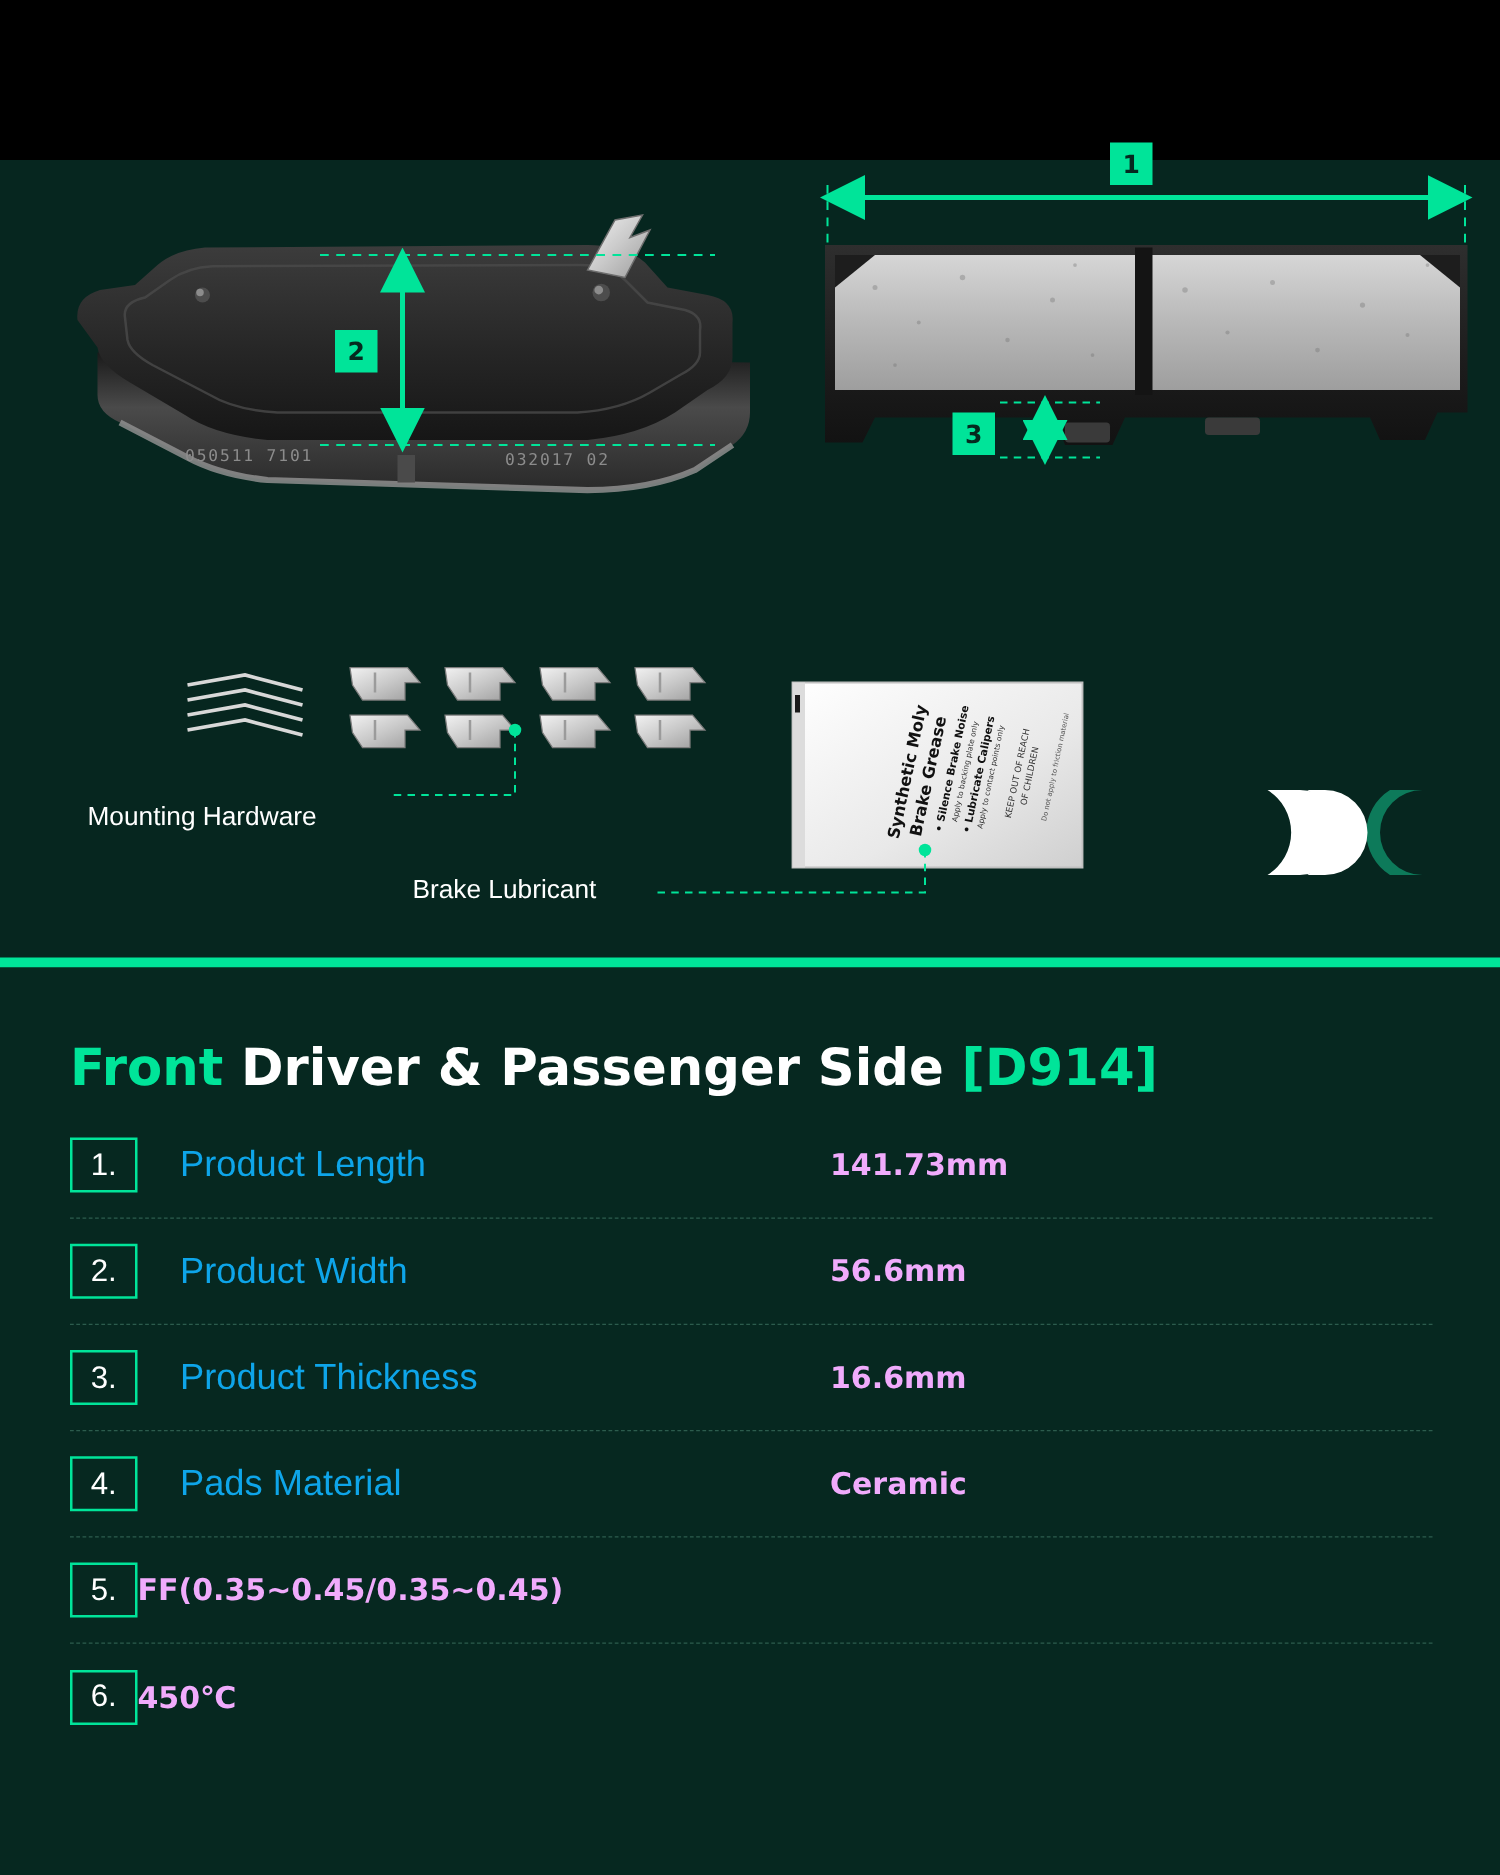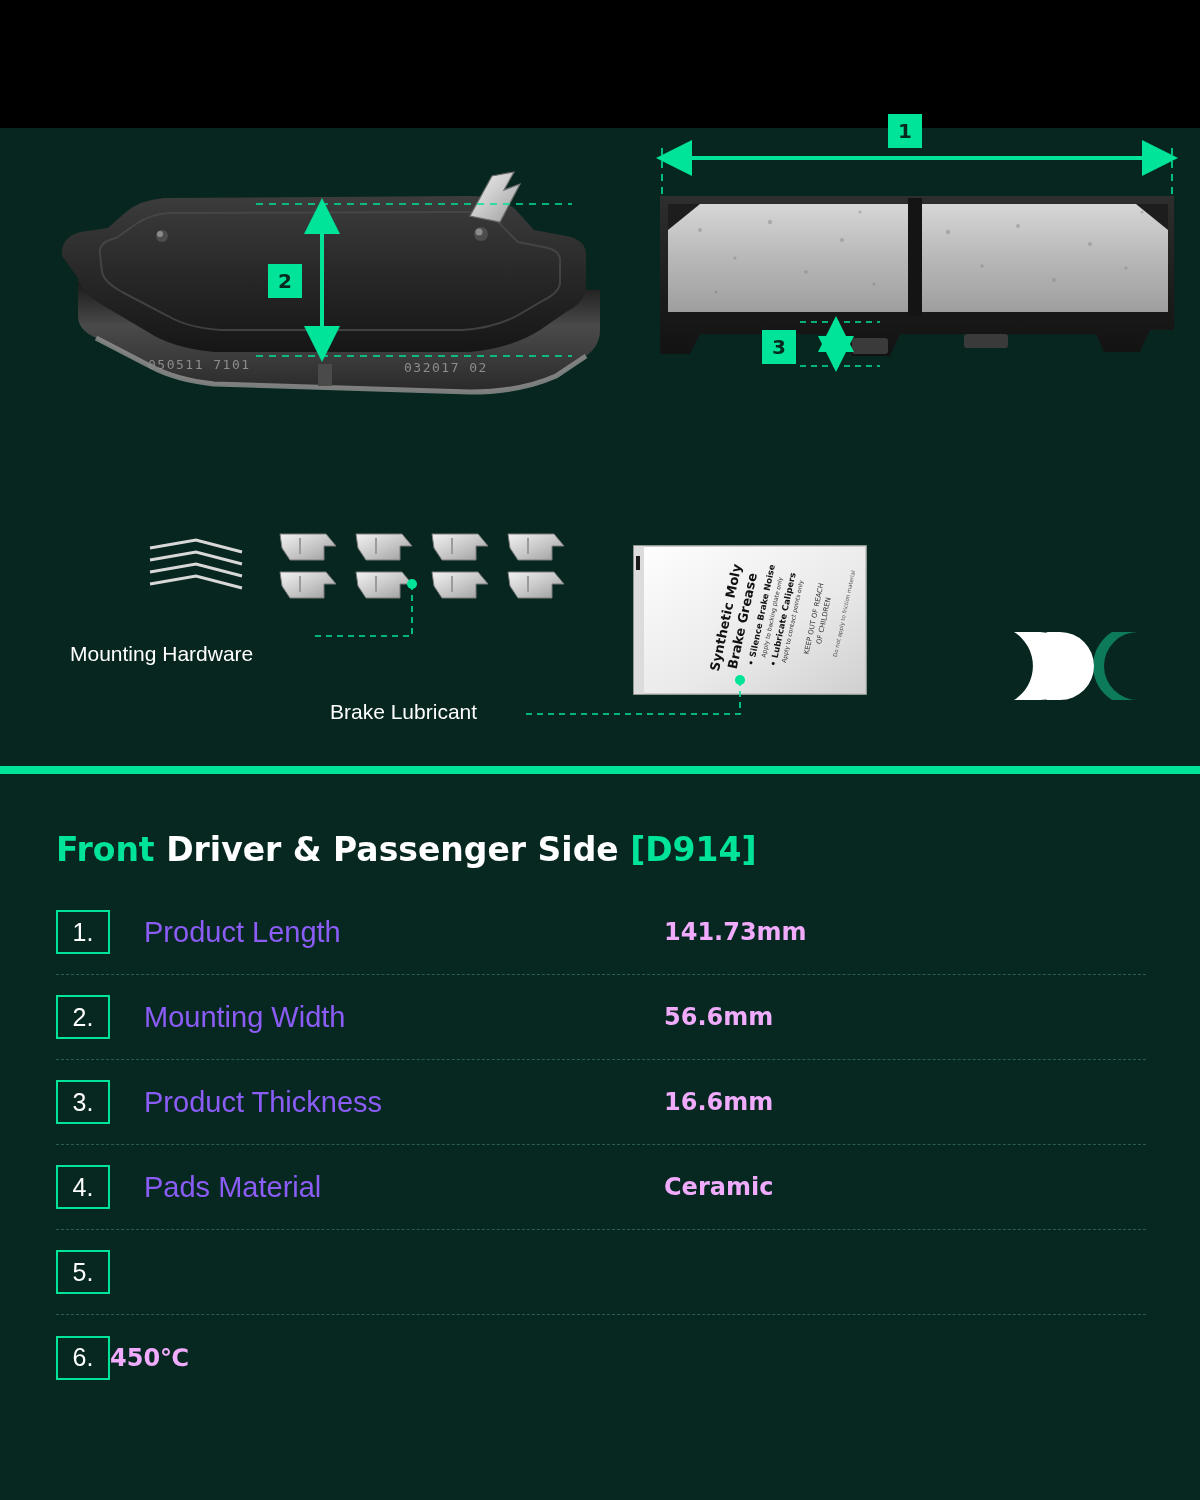--- a/index.html
+++ b/index.html
@@ -74,21 +74,21 @@
     background:#00e499;
   }
 
   
   .specs {
     position:absolute; left:0; top:774px; width:1200px; height:726px;
     background:#062820;
   }
   .spec-title {
     position:absolute; left:56px; top:56px;
-    font-size:33px; font-weight:bold;
+    font-size:41px; font-weight:bold;
     font-family:"DejaVu Sans", sans-serif;
     white-space:nowrap;
   }
   .spec-title .accent { color:#00e499; }
   .spec-title .white { color:#ffffff; }
 
   .rows { position:absolute; left:56px; top:116px; width:1090px; }
   .row {
     position:relative;
     height:85px;
@@ -101,21 +101,21 @@
     border:2px solid #00e499;
     color:#ffffff;
     font-size:25px;
     display:flex; align-items:center; justify-content:center;
     font-family:"Liberation Sans", sans-serif;
     flex:none;
   }
   .label {
     margin-left:34px;
     font-size:29px;
-    color:#8b5cf6;
+    color:#0ea5e9;
     font-family:"Liberation Sans", sans-serif;
     flex:none;
     width:520px;
   }
   .value {
     font-size:24px;
     font-weight:bold;
     color:#f0abfc;
     font-family:"DejaVu Sans", sans-serif;
     white-space:nowrap;
@@ -321,38 +321,39 @@
   <div class="rows">
 
     <div class="row">
       <div class="idx">1.</div>
       <div class="label">Product Length</div>
       <div class="value">141.73mm</div>
     </div>
 
     <div class="row">
       <div class="idx">2.</div>
-      <div class="label">Mounting Width</div>
+      <div class="label">Product Width</div>
       <div class="value">56.6mm</div>
     </div>
 
     <div class="row">
       <div class="idx">3.</div>
       <div class="label">Product Thickness</div>
       <div class="value">16.6mm</div>
     </div>
 
     <div class="row">
       <div class="idx">4.</div>
       <div class="label">Pads Material</div>
       <div class="value">Ceramic</div>
     </div>
 
     <div class="row">
       <div class="idx">5.</div>
+      <div class="value">FF(0.35~0.45/0.35~0.45)</div>
     </div>
 
     <div class="row">
       <div class="idx">6.</div>
       <div class="value">450℃</div>
     </div>
 
   </div>
 
 </div>

